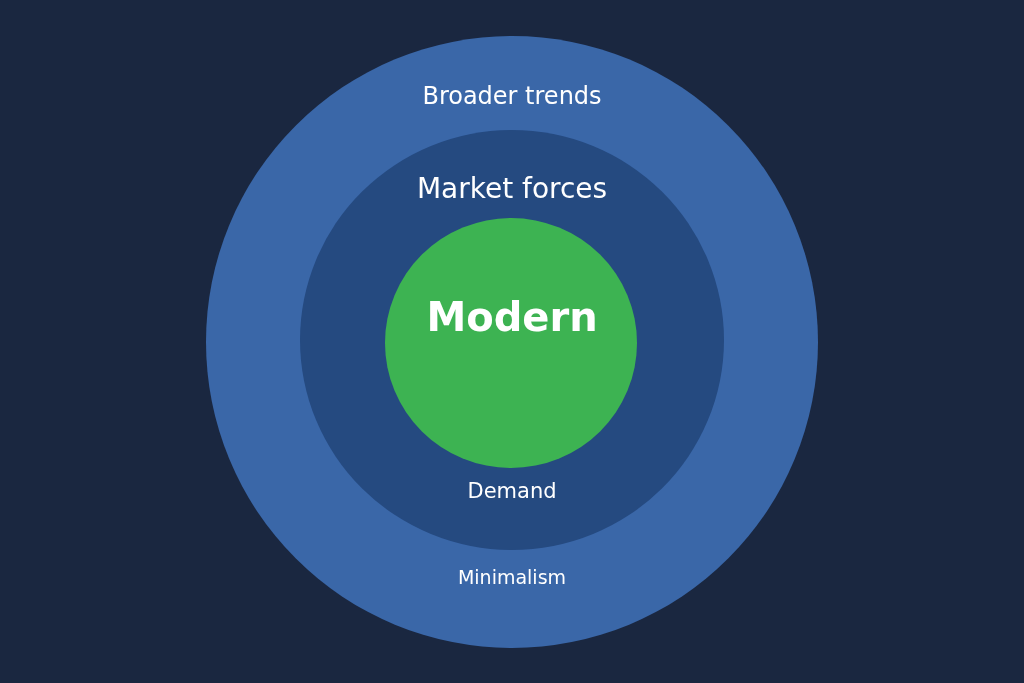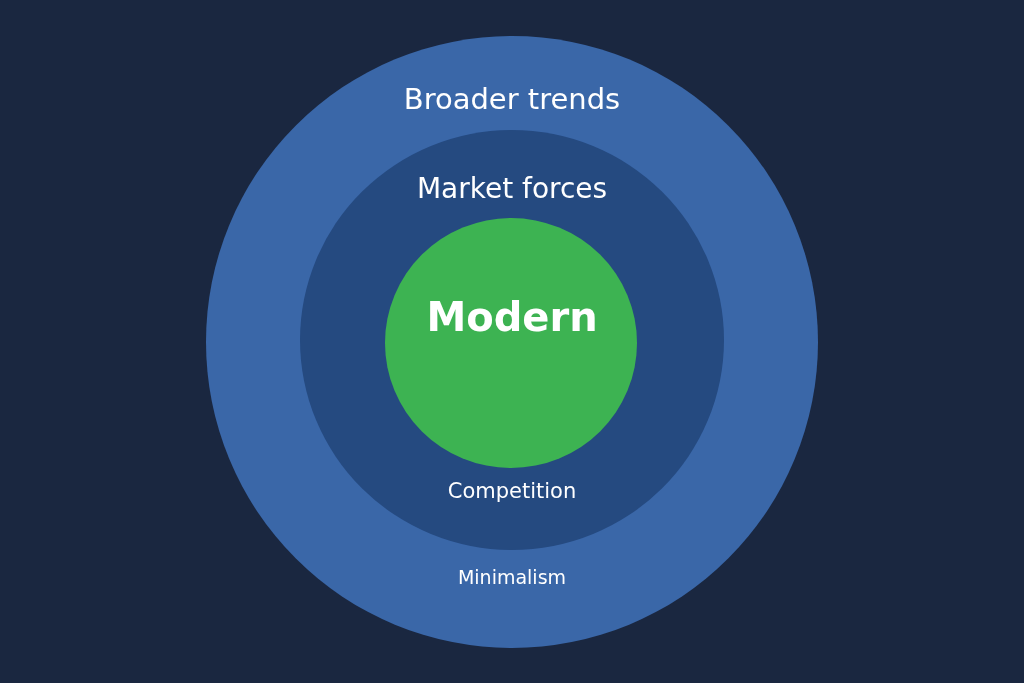--- a/index.html
+++ b/index.html
@@ -10,35 +10,35 @@
     position: relative;
   }
   .circle { position: absolute; border-radius: 50%; }
   .outer { left: 206px; top: 36px; width: 612px; height: 612px; background: #3a67a8; }
   .middle { left: 300px; top: 130px; width: 424px; height: 420px; background: #254a80; }
   .inner { left: 385px; top: 218px; width: 252px; height: 250px; background: #3db352; }
   .label {
     position: absolute; left: 0; width: 1024px; text-align: center;
     color: #ffffff; white-space: nowrap;
   }
-  .l-broader { top: 82px; font-size: 29px; }
+  .l-broader { top: 82px; font-size: 24px; }
   .l-market { top: 172px; font-size: 28px; }
   .l-minimal { top: 566px; font-size: 19px; }
   .l-core { top: 292px; font-size: 40px; font-weight: bold; line-height: 50px; left: 0; }
   .l-sub { top: 476px; font-size: 21px; line-height: 30px; }
   .l-sub span { display: block; }
 </style>
 </head>
 <body>
 
 <div class="circle outer"></div>
 <div class="circle middle"></div>
 <div class="circle inner"></div>
 
 <div class="label l-broader">Broader trends</div>
 <div class="label l-market">Market forces</div>
 <div class="label l-core">
   <div>Modern</div>
 </div>
 <div class="label l-sub">
-  <span>Competition</span>
+  <span>Demand</span>
 </div>
 <div class="label l-minimal">Minimalism</div>
 
 </body></html>

